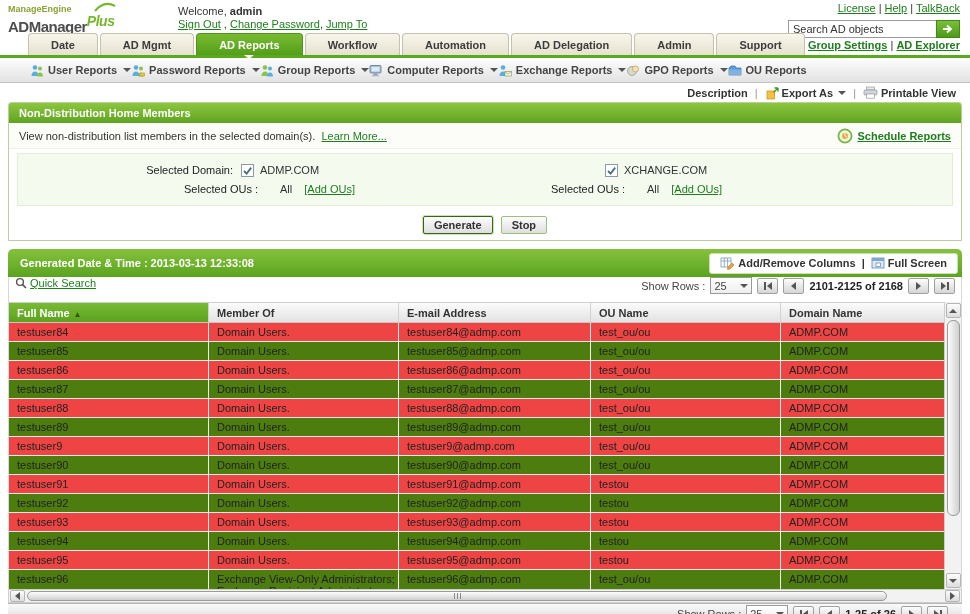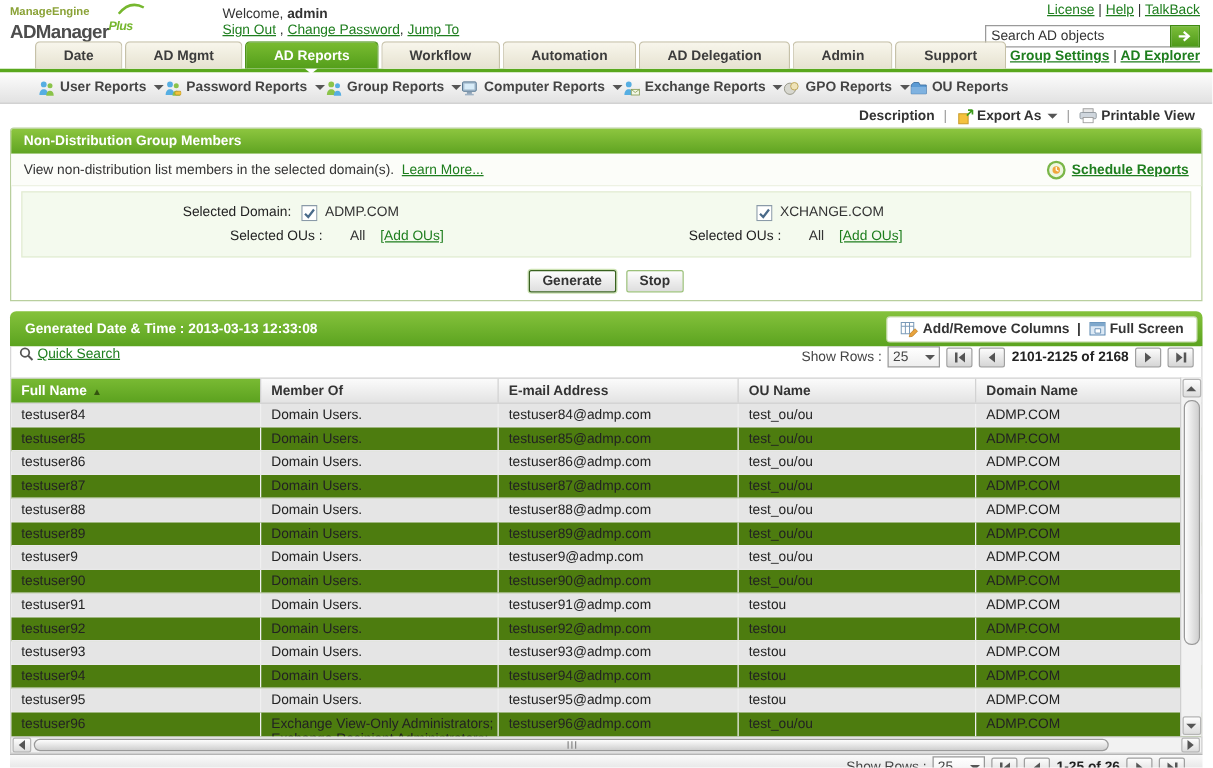--- a/index.html
+++ b/index.html
@@ -8,21 +8,21 @@
   a{cursor:pointer}
   .glink{color:#1e7e1e;text-decoration:underline}
   .bglink{color:#1e7e1e;text-decoration:underline;font-weight:bold}
 
   
   .hdr{height:32px;display:flex;align-items:flex-start;padding:2px 8px 0 8px;position:relative}
   .logo{width:130px;line-height:10px;padding-top:2px}
   .logo .me{color:#8aa236;font-size:9px;font-weight:bold;position:relative}
   .logo .me svg{position:absolute;right:22px;top:-2px}
   .logo .adm{font-size:15px;font-weight:bold;color:#4d4d4d;letter-spacing:-0.5px;line-height:15px}
-  .logo .plus{color:#76b72e;font-style:italic;font-size:10px;vertical-align:super}
+  .logo .plus{color:#76b72e;font-style:italic;font-size:14px;vertical-align:super}
   .welcome{margin-left:40px;padding-top:3px;line-height:13px}
   .hdr-right{position:absolute;right:10px;top:2px;text-align:right}
   .toplinks{margin-bottom:6px}
   .searchbox{display:flex;align-items:center;justify-content:flex-end}
   .searchbox input{width:148px;height:18px;border:1px solid #9a9a9a;border-right:none;padding:0 4px;font-size:11px;color:#333}
   .searchbox button{width:24px;height:18px;border:1px solid #3f8a12;background:linear-gradient(#7cbe3a,#4f9a1a);cursor:pointer;display:flex;align-items:center;justify-content:center}
 
   
   .tabrow{height:23px;display:flex;align-items:flex-end;padding-left:28px;position:relative}
   .tab{height:22px;line-height:22px;padding:0 22px;margin-right:2px;font-weight:bold;color:#3c3c3c;
@@ -81,21 +81,21 @@
   .pbar{width:2px;height:8px;background:#555}
 
   
   .tbl{position:relative;border-left:1px solid #d8d8d8;border-right:1px solid #d8d8d8}
   .thead,.trow{display:grid;grid-template-columns:200px 190px 192px 190px auto;padding-right:17px}
   .thead{height:21px;background:linear-gradient(#fbfbfb,#e3e3e3);border-top:1px solid #cfcfcf;border-bottom:1px solid #c5c5c5}
   .th{line-height:20px;padding-left:8px;font-weight:bold;color:#333;border-right:1px solid #d2d2d2;cursor:pointer;white-space:nowrap;overflow:hidden}
   .th.sorted{background:linear-gradient(#79ba33,#5ca21f);color:#fff}
   .sortarrow{font-size:8px;color:#33540f;margin-left:4px}
   .tbody{height:266px;overflow:hidden}
-  .trow{height:19px;background:#e5e5e5;border-bottom:1px solid #e9e9e9}
+  .trow{height:19px;background:#ef4444;border-bottom:1px solid #e9e9e9}
   .trow.alt{background:#4d7c0f}
   .td{line-height:18px;padding-left:8px;color:#222;white-space:nowrap;overflow:hidden;border-right:1px solid #f0f0f0}
   .trow:last-child{height:36px}
   .trow:last-child .td{white-space:normal;line-height:12px;padding-top:3px}
   
   .vscroll{position:absolute;top:0;right:0;width:17px;height:287px;background:#f2f2f2;border-left:1px solid #cfcfcf;display:flex;flex-direction:column;align-items:center}
   .sbtn{width:15px;height:15px;display:flex;align-items:center;justify-content:center;background:linear-gradient(#fdfdfd,#ddd);border:1px solid #b5b5b5;border-radius:2px;margin:1px 0;cursor:pointer}
   .tri-u{width:0;height:0;border-left:4px solid transparent;border-right:4px solid transparent;border-bottom:4px solid #555}
   .tri-d{width:0;height:0;border-left:4px solid transparent;border-right:4px solid transparent;border-top:4px solid #555}
   .vthumb{width:13px;height:196px;background:linear-gradient(90deg,#fdfdfd,#cfcfcf);border:1px solid #9a9a9a;border-radius:6px;margin-top:1px;cursor:pointer}
@@ -253,21 +253,21 @@
     <svg width="15" height="13">
         <rect x="3.5" y="1" width="8" height="3" fill="#e8e8e8" stroke="#999" stroke-width="0.7"></rect>
         <rect x="1" y="4" width="13" height="5" rx="1" fill="#cfd6dd" stroke="#8f979e" stroke-width="0.7"></rect>
         <rect x="3.5" y="8" width="8" height="4.2" fill="#fff" stroke="#999" stroke-width="0.7"></rect>
       </svg>
     <span>Printable View</span>
   </a>
 </div>
 
 <div class="panel1">
-  <div class="p1hdr"><span>Non-Distribution Group Members</span></div>
+  <div class="p1hdr"><span>Non-Distribution Home Members</span></div>
   <div class="p1desc">
     <span>View non-distribution list members in the selected domain(s).</span>&nbsp;&nbsp;
     <a class="glink">Learn More...</a>
     <span class="sched">
       <svg width="16" height="16">
           <circle cx="8" cy="8" r="6.6" fill="#eef6e0" stroke="#7ab648" stroke-width="1.8"></circle>
           <circle cx="8" cy="8" r="3" fill="#f0a63c"></circle>
           <path d="M8 5.5 v2.5 l1.8 1" stroke="#fff" stroke-width="1" fill="none"></path>
         </svg>
       <a class="bglink">Schedule Reports</a>

